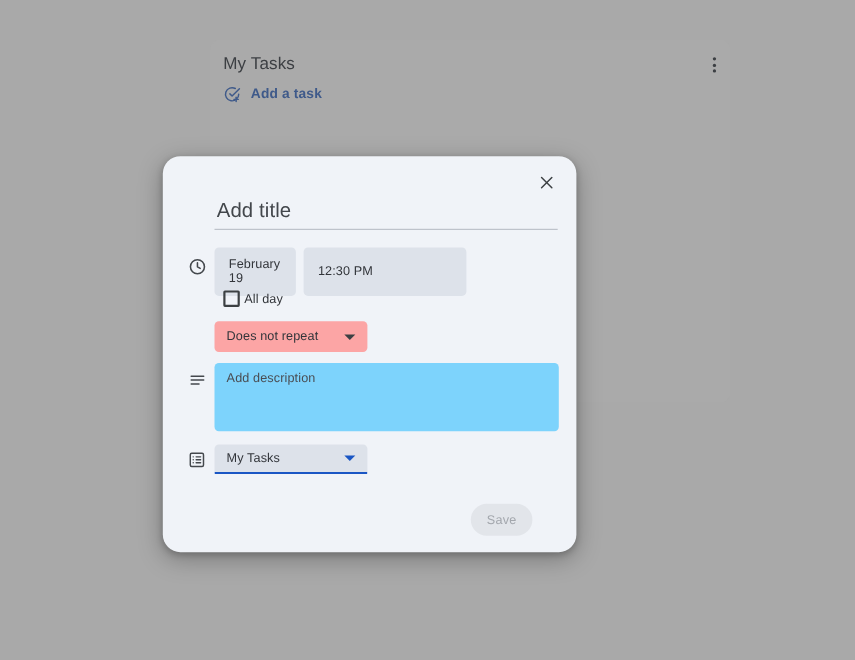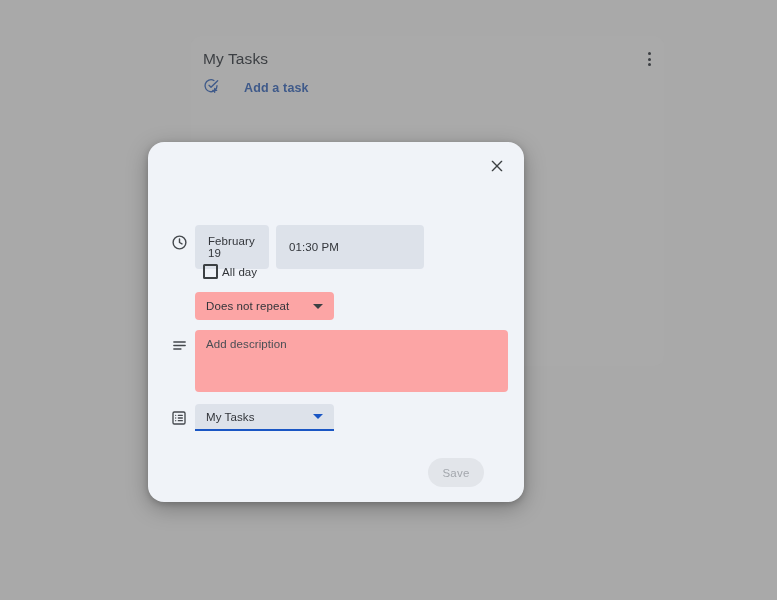--- a/index.html
+++ b/index.html
@@ -55,22 +55,22 @@
     height: 3px;
     border-radius: 50%;
     background: #3c3f43;
   }
 
   #add-task-row {
     position: absolute;
     left: 203px;
     top: 78px;
     display: flex;
-    align-items: center;
-    gap: 25px;
+    align-items: flex-start;
+    gap: 9px;
     cursor: pointer;
   }
   #add-task-row .lbl {
     font-size: 12.5px;
     font-weight: bold;
     color: #3f5a8a;
     letter-spacing: 0.15px;
   }
 
   
@@ -199,21 +199,21 @@
     border-top: 5px solid #3c4043;
   }
   .caret.blue { border-top-color: #1a56c4; }
 
   #desc-box {
     position: absolute;
     left: 195px;
     top: 330px;
     width: 313px;
     height: 62px;
-    background: #fca5a5;
+    background: #7dd3fc;
     border-radius: 4px;
     border: none;
     outline: none;
     resize: none;
     font-family: "Liberation Sans", sans-serif;
     font-size: 11.5px;
     color: #32353a;
     padding: 8px 11px;
     letter-spacing: 0.1px;
   }
@@ -283,33 +283,37 @@
 
 <div id="dialog">
 
   <div id="close-btn">
     <svg width="16" height="16" viewBox="0 0 24 24" fill="none" stroke="#3c4043" stroke-width="2" stroke-linecap="round">
       <line x1="5" y1="5" x2="19" y2="19"></line>
       <line x1="19" y1="5" x2="5" y2="19"></line>
     </svg>
   </div>
 
+  <div id="title-field">
+    <input id="title-input" type="text" placeholder="Add title" style="">
+    <div id="title-underline"></div>
+  </div>
 
 </div>
 
 <div class="row-icon" style="top:232px;">
   <svg width="17" height="17" viewBox="0 0 24 24" fill="none" stroke="#44484d" stroke-width="2" stroke-linecap="round" stroke-linejoin="round">
     <circle cx="12" cy="12" r="9"></circle>
     <polyline points="12 7 12 12 15.5 14"></polyline>
   </svg>
 </div>
 
 <div id="date-chip" class="chip">February 19</div>
 
-<div id="time-chip" class="chip">01:30 PM</div>
+<div id="time-chip" class="chip">12:30 PM</div>
 
 <div id="allday-row">
   <span id="allday-box"></span>
   <span id="allday-label">All day</span>
 </div>
 
 <div id="repeat-select">
   <span id="repeat-label">Does not repeat</span>
   <span class="caret"></span>
 </div>

